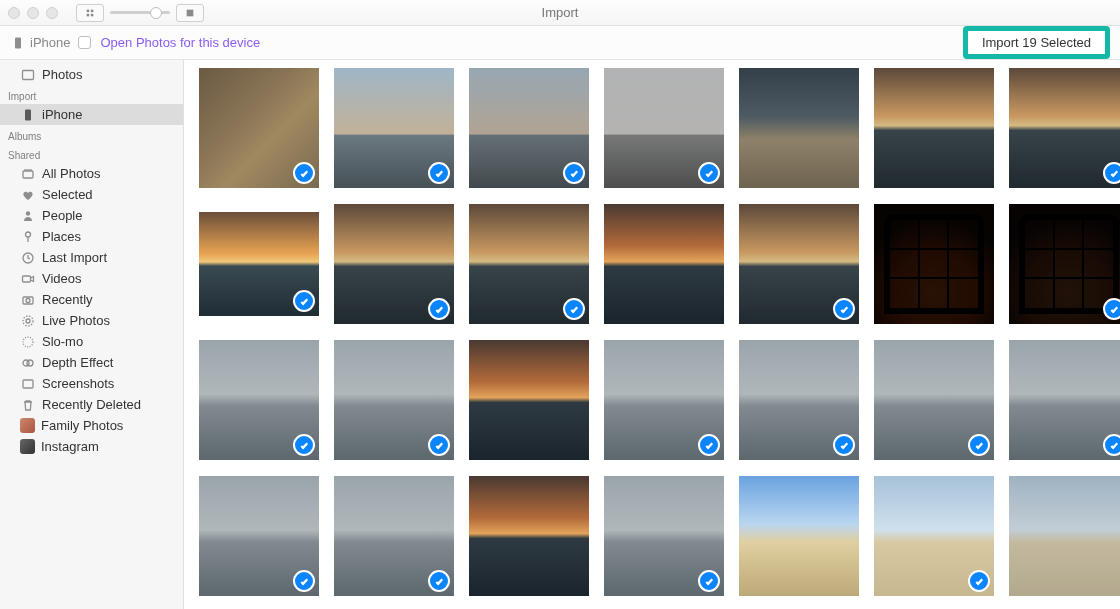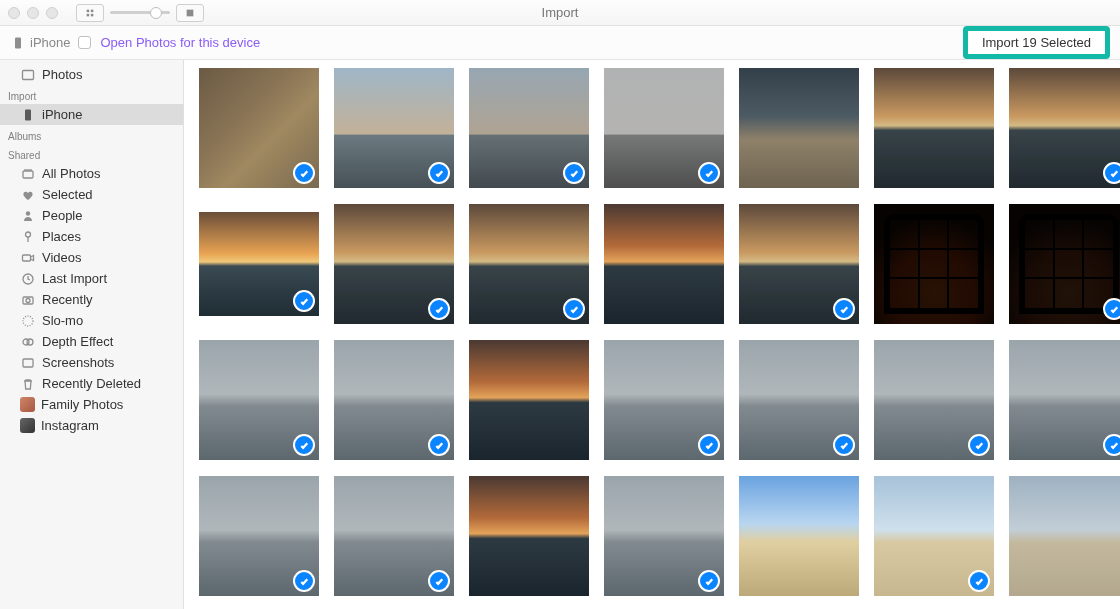--- a/index.html
+++ b/index.html
@@ -168,47 +168,56 @@
           <svg viewBox="0 0 14 14">
             <circle cx="7" cy="4.5" r="2.5"></circle>
             <path d="M7 7v5"></path>
           </svg>
         </span>
       <span>Places</span>
     </div>
     <div class="row">
       <span class="icon">
           <svg viewBox="0 0 14 14">
+            <circle cx="7" cy="7" r="5"></circle>
+            <path d="M7 4v3l2 1"></path>
+          </svg>
+        </span>
+      <span>Last Import</span>
+    </div>
+    <div class="row">
+      <span class="icon">
+          <svg viewBox="0 0 14 14">
             <rect x="1.5" y="4" width="8" height="6" rx="1"></rect>
             <path d="M9.5 6l3-1.5v5L9.5 8"></path>
           </svg>
         </span>
       <span>Videos</span>
     </div>
     <div class="row">
       <span class="icon">
           <svg viewBox="0 0 14 14">
-            <circle cx="7" cy="7" r="5"></circle>
-            <path d="M7 4v3l2 1"></path>
-          </svg>
-        </span>
-      <span>Last Import</span>
-    </div>
-    <div class="row">
-      <span class="icon">
-          <svg viewBox="0 0 14 14">
             <rect x="2" y="4" width="10" height="7" rx="1"></rect>
             <circle cx="7" cy="7.5" r="2"></circle>
           </svg>
         </span>
       <span>Recently</span>
     </div>
     <div class="row">
       <span class="icon">
           <svg viewBox="0 0 14 14">
+            <circle cx="7" cy="7" r="2"></circle>
+            <circle cx="7" cy="7" r="5" stroke-dasharray="1.5 1.5"></circle>
+          </svg>
+        </span>
+      <span>Live Photos</span>
+    </div>
+    <div class="row">
+      <span class="icon">
+          <svg viewBox="0 0 14 14">
             <circle cx="7" cy="7" r="5" stroke-dasharray="1 1.5"></circle>
           </svg>
         </span>
       <span>Slo-mo</span>
     </div>
     <div class="row">
       <span class="icon">
           <svg viewBox="0 0 14 14">
             <circle cx="5" cy="7" r="3"></circle>
             <circle cx="9" cy="7" r="3"></circle>

